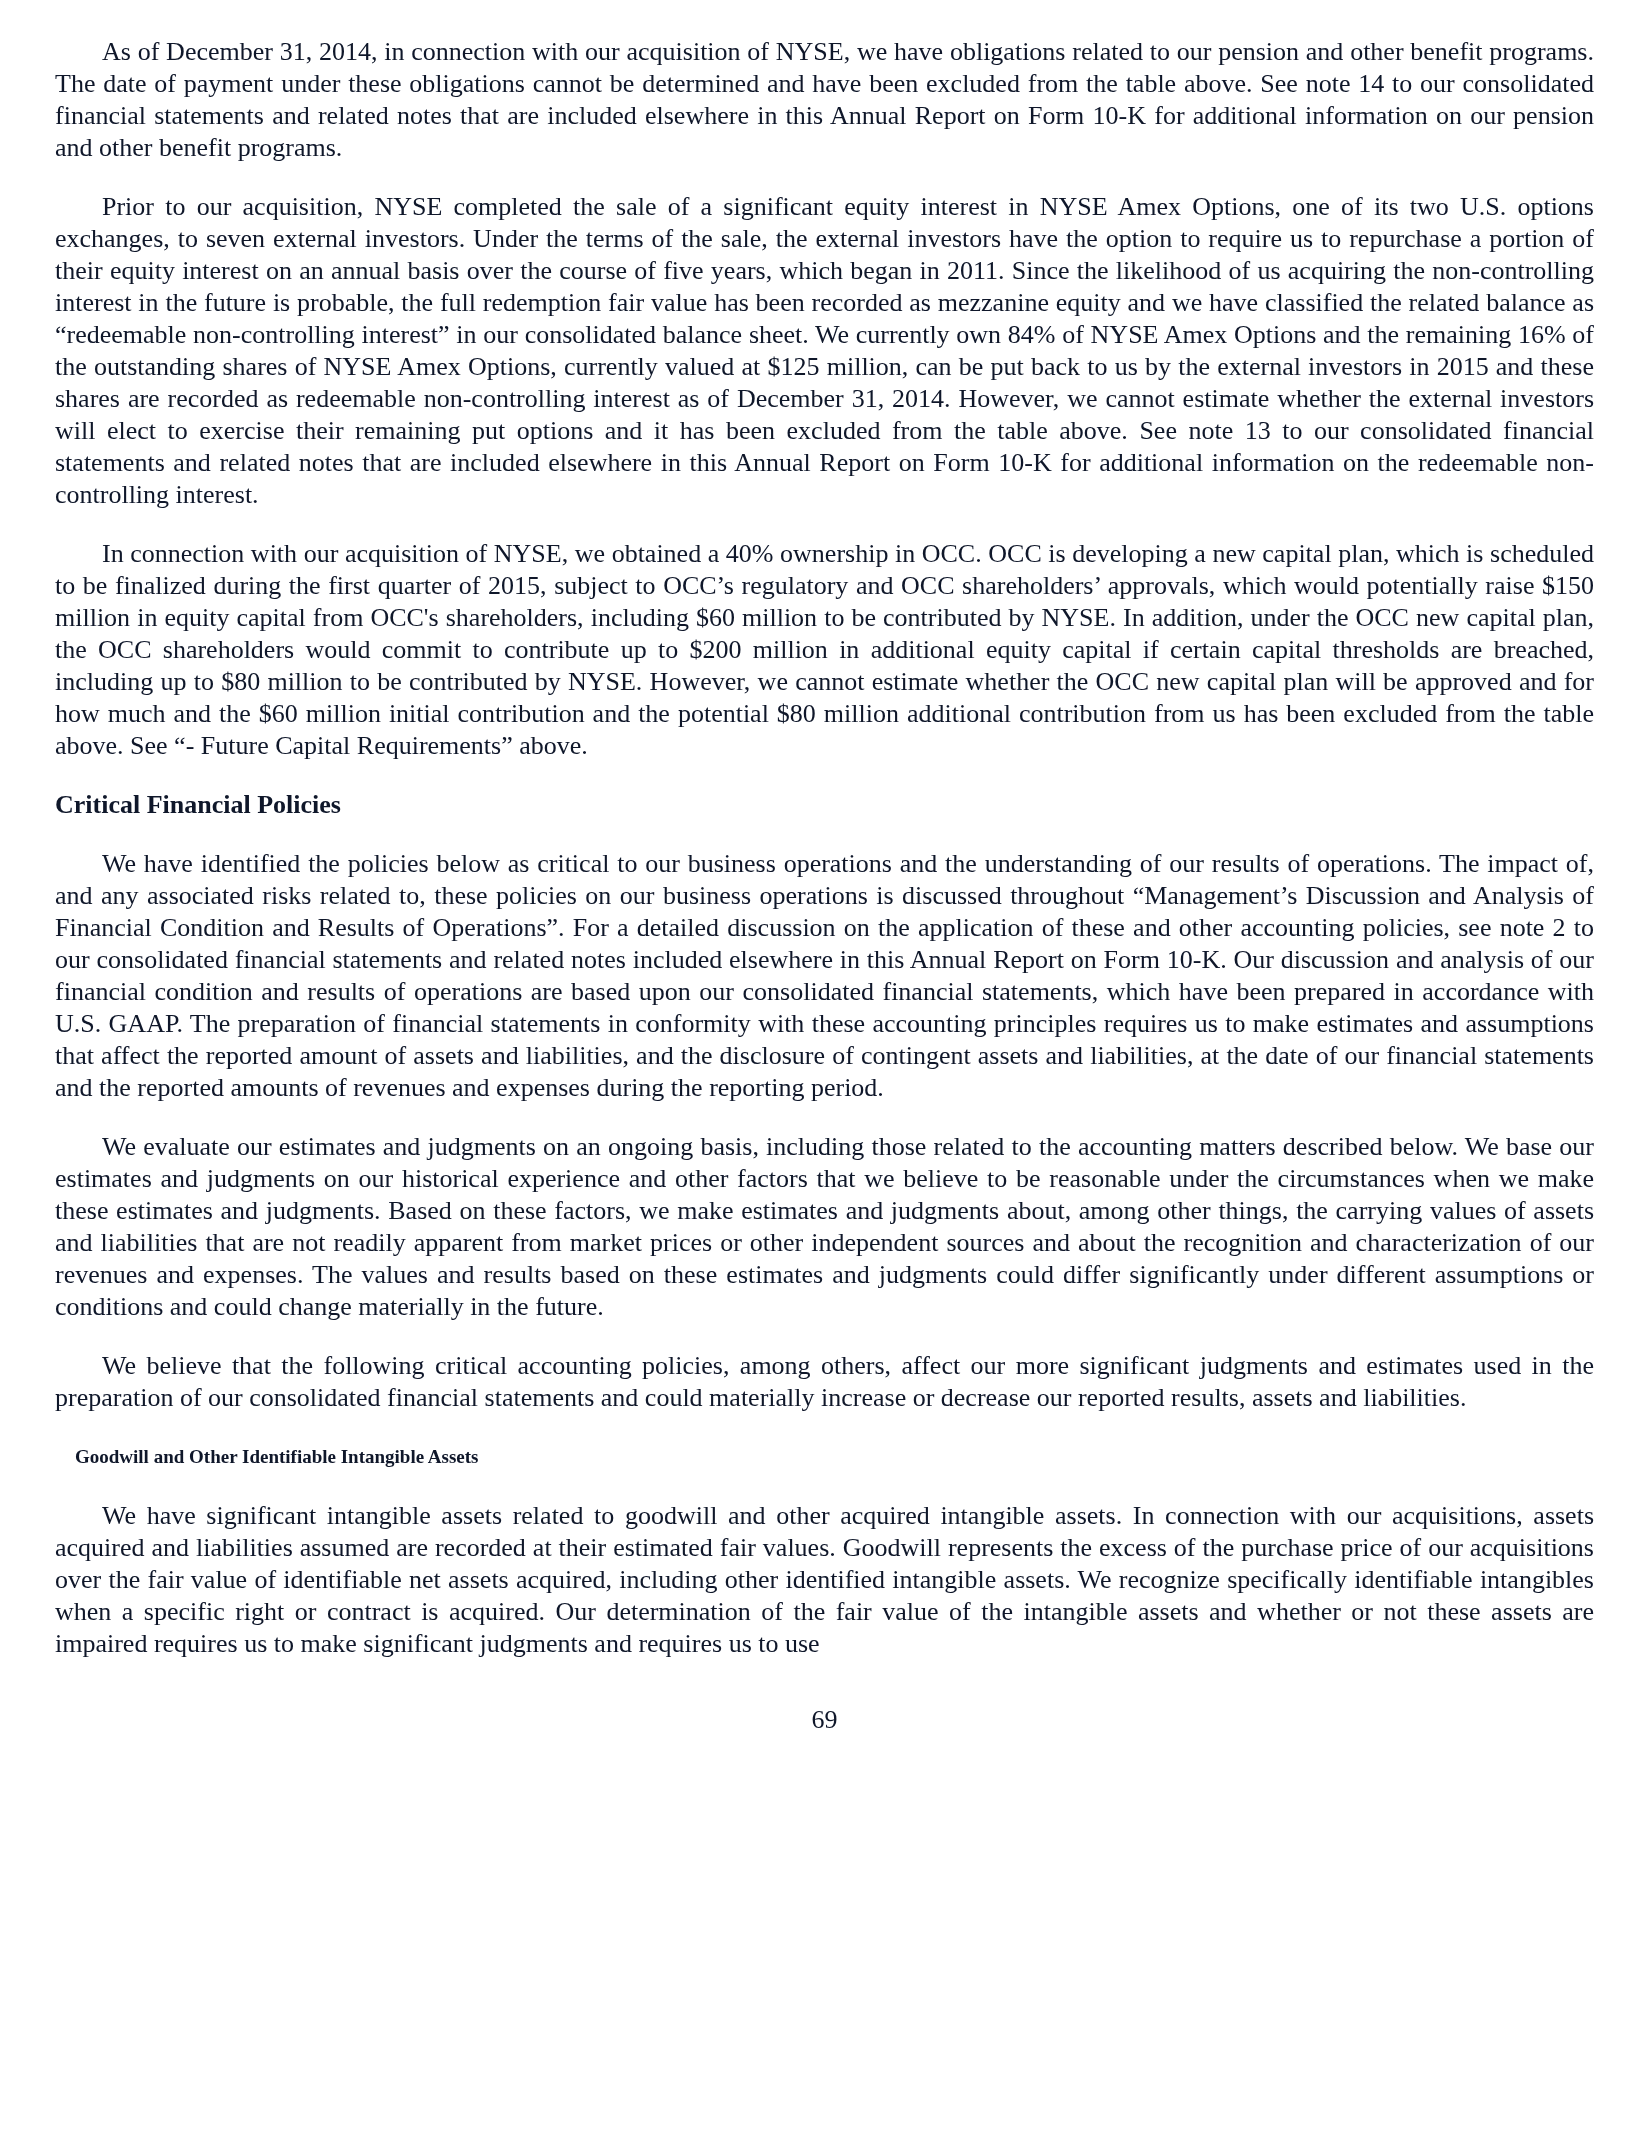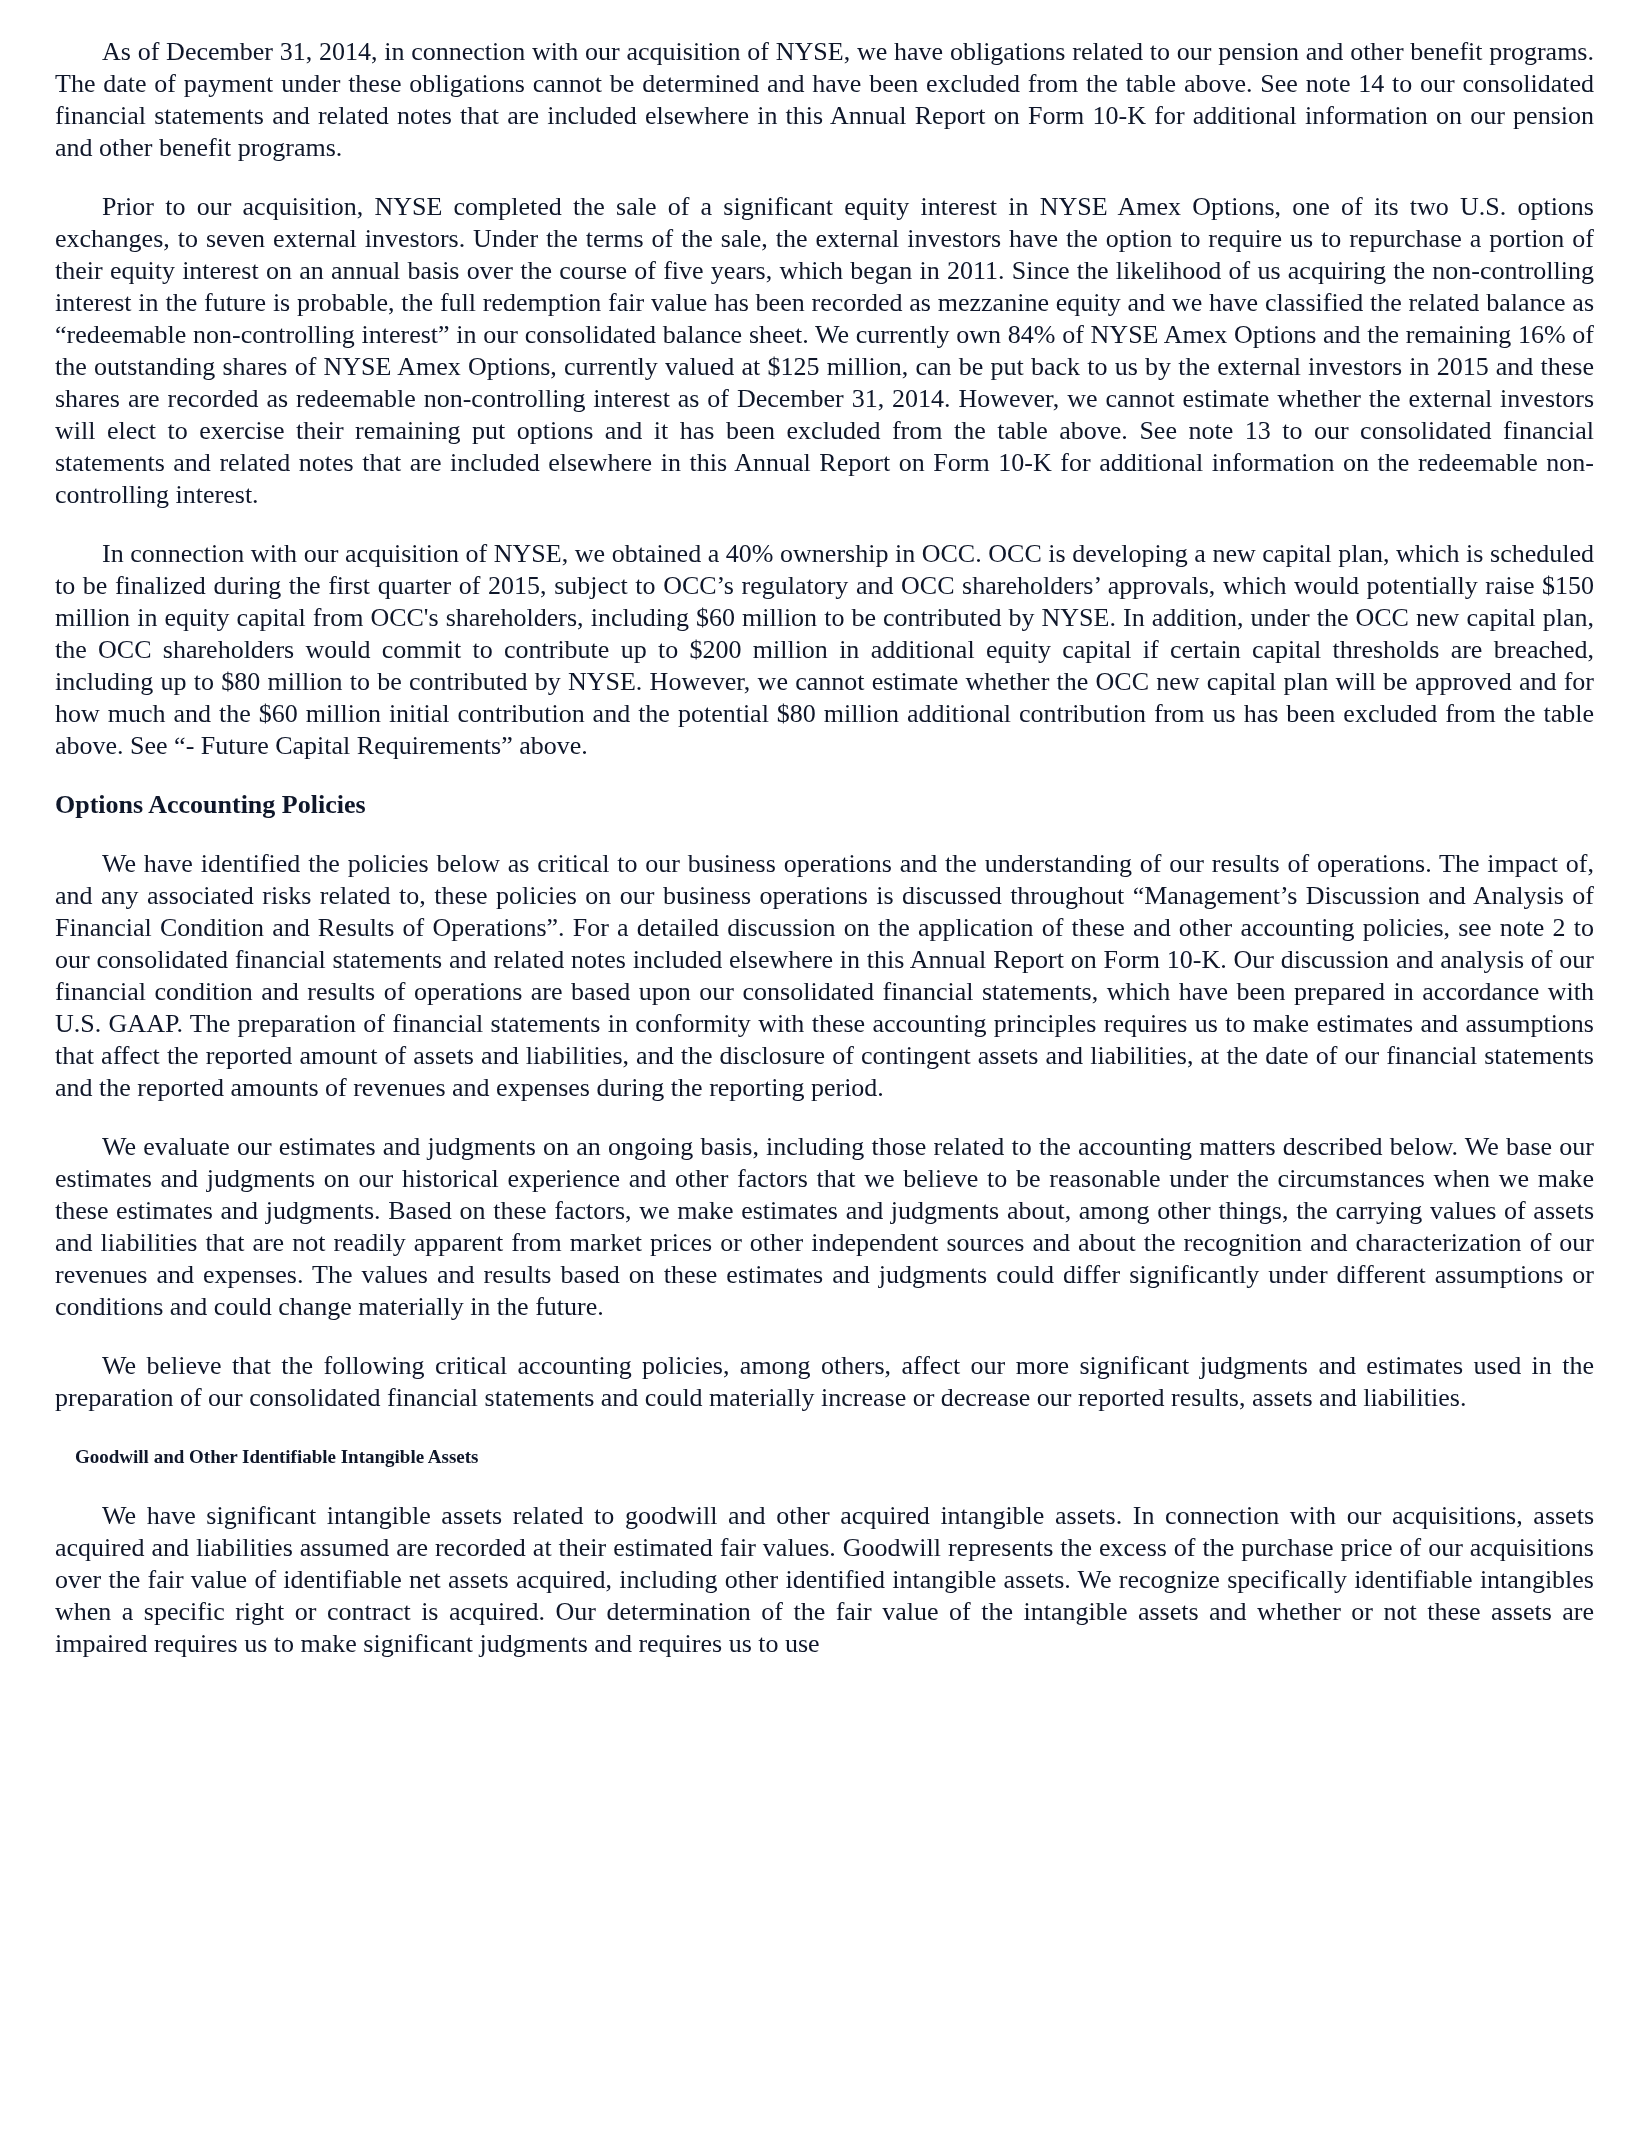--- a/index.html
+++ b/index.html
@@ -50,26 +50,29 @@
 <div class="page">
 
   <p class="para">As of December 31, 2014, in connection with our acquisition of NYSE, we have obligations related to our pension and other benefit programs. The date of payment under these obligations cannot be determined and have been excluded from the table above. See note 14 to our consolidated financial statements and related notes that are included elsewhere in this Annual Report on Form 10-K for additional information on our pension and other benefit programs.</p>
 
   <p class="para">Prior to our acquisition, NYSE completed the sale of a significant equity interest in NYSE Amex Options, one of its two U.S. options exchanges, to seven external investors. Under the terms of the sale, the external investors have the option to require us to repurchase a portion of their equity interest on an annual basis over the course of five years, which began in 2011. Since the likelihood of us acquiring the non-controlling interest in the future is probable, the full redemption fair value has been recorded as mezzanine equity and we have classified the related balance as “redeemable non-controlling interest” in our consolidated balance sheet. We currently own 84% of NYSE Amex Options and the remaining 16% of the outstanding shares of NYSE Amex Options, currently valued at $125 million, can be put back to us by the external investors in 2015 and these shares are recorded as redeemable non-controlling interest as of December 31, 2014. However, we cannot estimate whether the external investors will elect to exercise their remaining put options and it has been excluded from the table above. See note 13 to our consolidated financial statements and related notes that are included elsewhere in this Annual Report on Form 10-K for additional information on the redeemable non-controlling interest.</p>
 
   <p class="para">In connection with our acquisition of NYSE, we obtained a 40% ownership in OCC. OCC is developing a new capital plan, which is scheduled to be finalized during the first quarter of 2015, subject to OCC’s regulatory and OCC shareholders’ approvals, which would potentially raise $150 million in equity capital from OCC's shareholders, including $60 million to be contributed by NYSE. In addition, under the OCC new capital plan, the OCC shareholders would commit to contribute up to $200 million in additional equity capital if certain capital thresholds are breached, including up to $80 million to be contributed by NYSE. However, we cannot estimate whether the OCC new capital plan will be approved and for how much and the $60 million initial contribution and the potential $80 million additional contribution from us has been excluded from the table above. See “- Future Capital Requirements” above.</p>
 
 
 
-  <h2 class="section-heading">Options Accounting Policies</h2>
+  <h2 class="section-heading">Critical Financial Policies</h2>
 
   <p class="para">We have identified the policies below as critical to our business operations and the understanding of our results of operations. The impact of, and any associated risks related to, these policies on our business operations is discussed throughout “Management’s Discussion and Analysis of Financial Condition and Results of Operations”. For a detailed discussion on the application of these and other accounting policies, see note 2 to our consolidated financial statements and related notes included elsewhere in this Annual Report on Form 10-K. Our discussion and analysis of our financial condition and results of operations are based upon our consolidated financial statements, which have been prepared in accordance with U.S. GAAP. The preparation of financial statements in conformity with these accounting principles requires us to make estimates and assumptions that affect the reported amount of assets and liabilities, and the disclosure of contingent assets and liabilities, at the date of our financial statements and the reported amounts of revenues and expenses during the reporting period.</p>
 
   <p class="para">We evaluate our estimates and judgments on an ongoing basis, including those related to the accounting matters described below. We base our estimates and judgments on our historical experience and other factors that we believe to be reasonable under the circumstances when we make these estimates and judgments. Based on these factors, we make estimates and judgments about, among other things, the carrying values of assets and liabilities that are not readily apparent from market prices or other independent sources and about the recognition and characterization of our revenues and expenses. The values and results based on these estimates and judgments could differ significantly under different assumptions or conditions and could change materially in the future.</p>
 
   <p class="para">We believe that the following critical accounting policies, among others, affect our more significant judgments and estimates used in the preparation of our consolidated financial statements and could materially increase or decrease our reported results, assets and liabilities.</p>
 
   <h3 class="subsection-heading">Goodwill and Other Identifiable Intangible Assets</h3>
 
   <p class="para">We have significant intangible assets related to goodwill and other acquired intangible assets. In connection with our acquisitions, assets acquired and liabilities assumed are recorded at their estimated fair values. Goodwill represents the excess of the purchase price of our acquisitions over the fair value of identifiable net assets acquired, including other identified intangible assets. We recognize specifically identifiable intangibles when a specific right or contract is acquired. Our determination of the fair value of the intangible assets and whether or not these assets are impaired requires us to make significant judgments and requires us to use</p>
 
+  <div class="footer">
+    <span>69</span>
+  </div>
 
 </div>
 
 </body></html>

